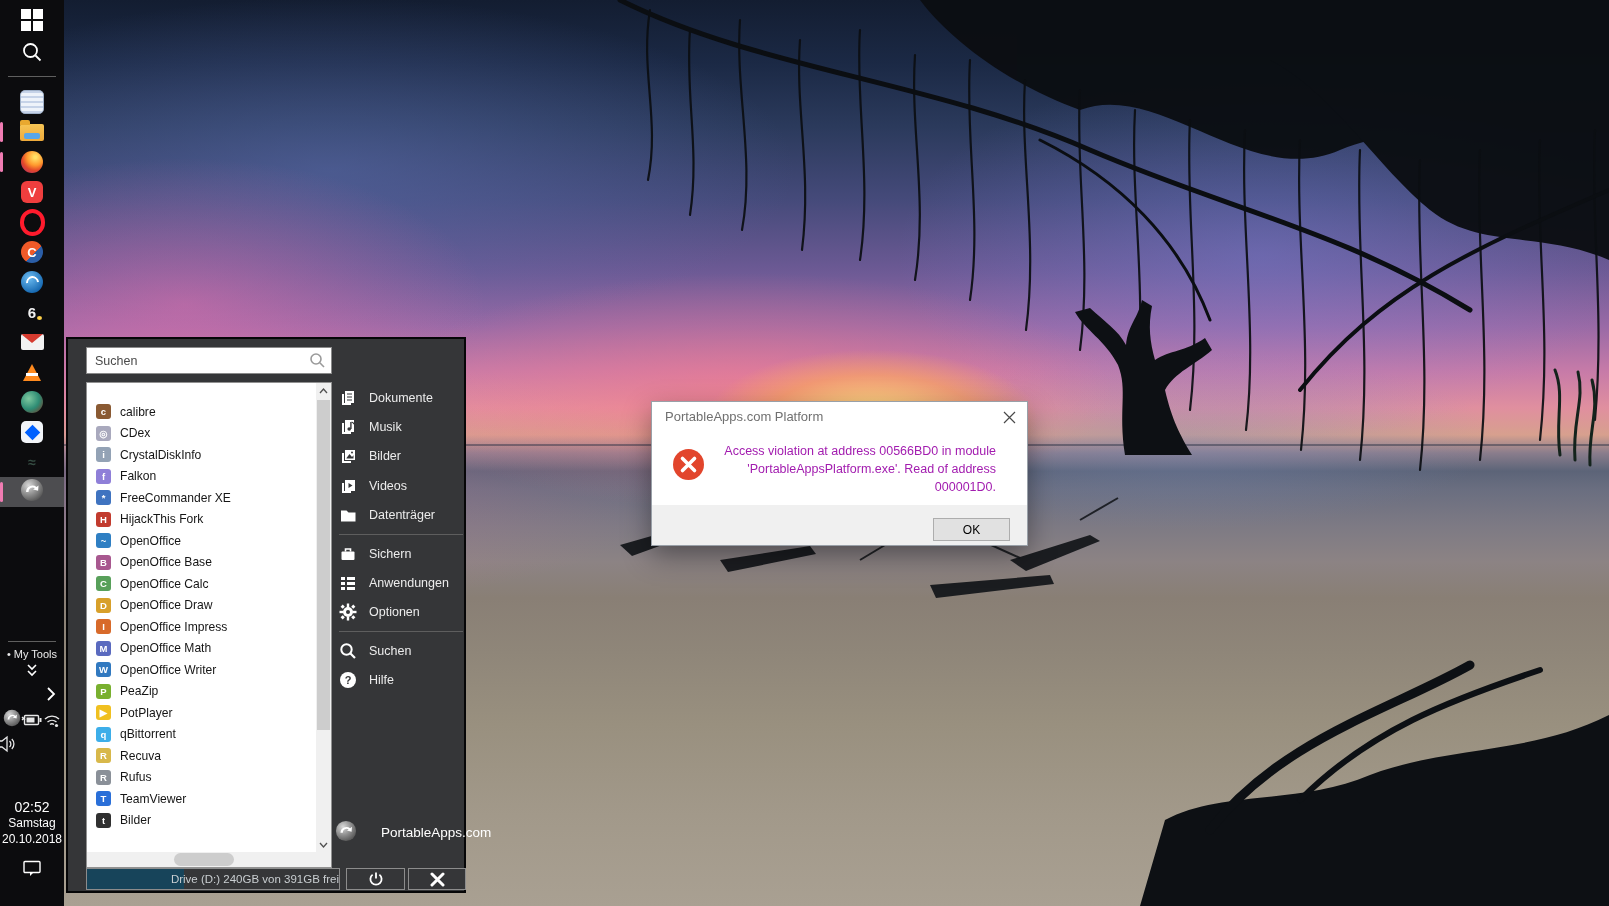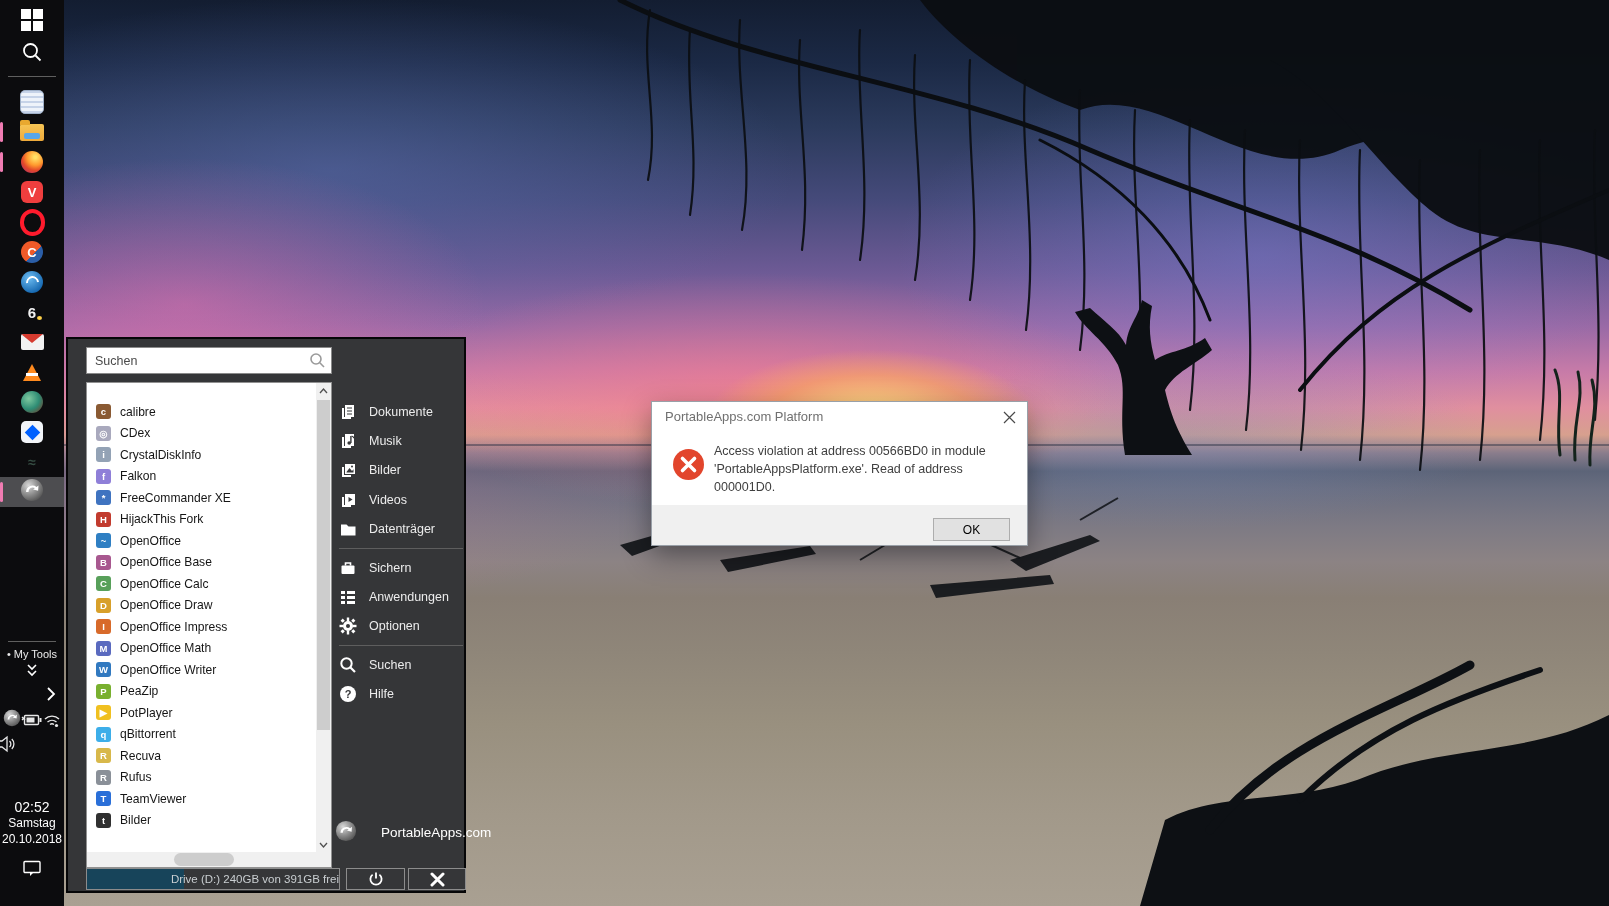--- a/index.html
+++ b/index.html
@@ -85,41 +85,41 @@
     color:#fff;font-size:9.5px;font-weight:bold;}
   .app-label{font-size:12.1px;color:#151515;white-space:nowrap;}
   .vscroll{position:absolute;top:0;right:0;bottom:15px;width:15px;background:#f0f0f0;}
   .vscroll .arr{height:15px;display:flex;align-items:center;justify-content:center;}
   .vscroll .arr.dn{position:absolute;bottom:0;left:0;right:0;}
   .vscroll .thumb{position:absolute;left:1px;right:1px;top:17px;height:330px;background:#cdcdcd;}
   .hscroll{position:absolute;left:0;right:15px;bottom:0;height:15px;background:#f0f0f0;}
   .hscroll .thumb{position:absolute;top:1px;bottom:1px;left:38%;width:26%;background:#cdcdcd;border-radius:7px;}
   .corner{position:absolute;right:0;bottom:0;width:15px;height:15px;background:#f0f0f0;}
 
-  .cats{position:absolute;left:271px;top:58px;width:124px;}
+  .cats{position:absolute;left:271px;top:44px;width:124px;}
   .cat-row{display:flex;align-items:center;gap:12px;height:29.4px;cursor:default;}
   .cat-row .clabel{color:#ececec;font-size:12.5px;white-space:nowrap;}
   .cat-sep{height:1px;background:#5e5e5e;margin:4px 0;}
 
   .brand{position:absolute;left:267px;top:481px;display:flex;align-items:center;gap:24px;color:#fff;font-size:13.5px;}
   .drivebar{position:absolute;left:18px;top:529px;width:254px;height:22px;border:1px solid #8c8c8c;box-sizing:border-box;overflow:hidden;}
   .drivefill{position:absolute;left:0;top:0;bottom:0;background:#17445a;}
   .drivelabel{position:absolute;inset:0;line-height:20px;padding-left:2px;color:#c9ced1;font-size:11.5px;white-space:nowrap;text-align:right;}
   .mbtn{position:absolute;top:529px;height:22px;border:1px solid #8c8c8c;box-sizing:border-box;
     display:flex;align-items:center;justify-content:center;background:#353638;cursor:default;}
   .mbtn.power{left:278px;width:59px;}
   .mbtn.closex{left:340px;width:58px;}
 
   
   .dialog{position:absolute;left:651px;top:401px;width:377px;height:145px;background:#fff;border:1px solid #99a0a8;
     box-sizing:border-box;box-shadow:0 10px 26px rgba(0,0,0,.38);z-index:50;}
   .dlg-title{height:30px;line-height:30px;padding-left:13px;color:#707070;font-size:13px;}
   .dlg-close{position:absolute;top:5px;right:8px;width:20px;height:20px;display:flex;align-items:center;justify-content:center;}
   .dlg-erricon{position:absolute;left:21px;top:47px;}
-  .dlg-msg{position:absolute;left:62px;top:40px;width:282px;font-size:12.5px;color:#404040;line-height:1.45;}
+  .dlg-msg{position:absolute;left:62px;top:40px;width:282px;font-size:12.5px;color:#a21caf;line-height:1.45;text-align:right;}
   .dlg-footer{position:absolute;left:0;right:0;bottom:0;height:40px;background:#f0f0f0;}
   .okbtn{position:absolute;right:17px;top:116px;width:77px;height:23px;background:#e1e1e1;border:1px solid #adadad;
     box-sizing:border-box;font-family:"Liberation Sans",sans-serif;font-size:12px;color:#000;display:flex;align-items:center;justify-content:center;}
 </style>
 </head>
 <body>
 
 <div class="screen">
 
   <div class="wallpaper">

